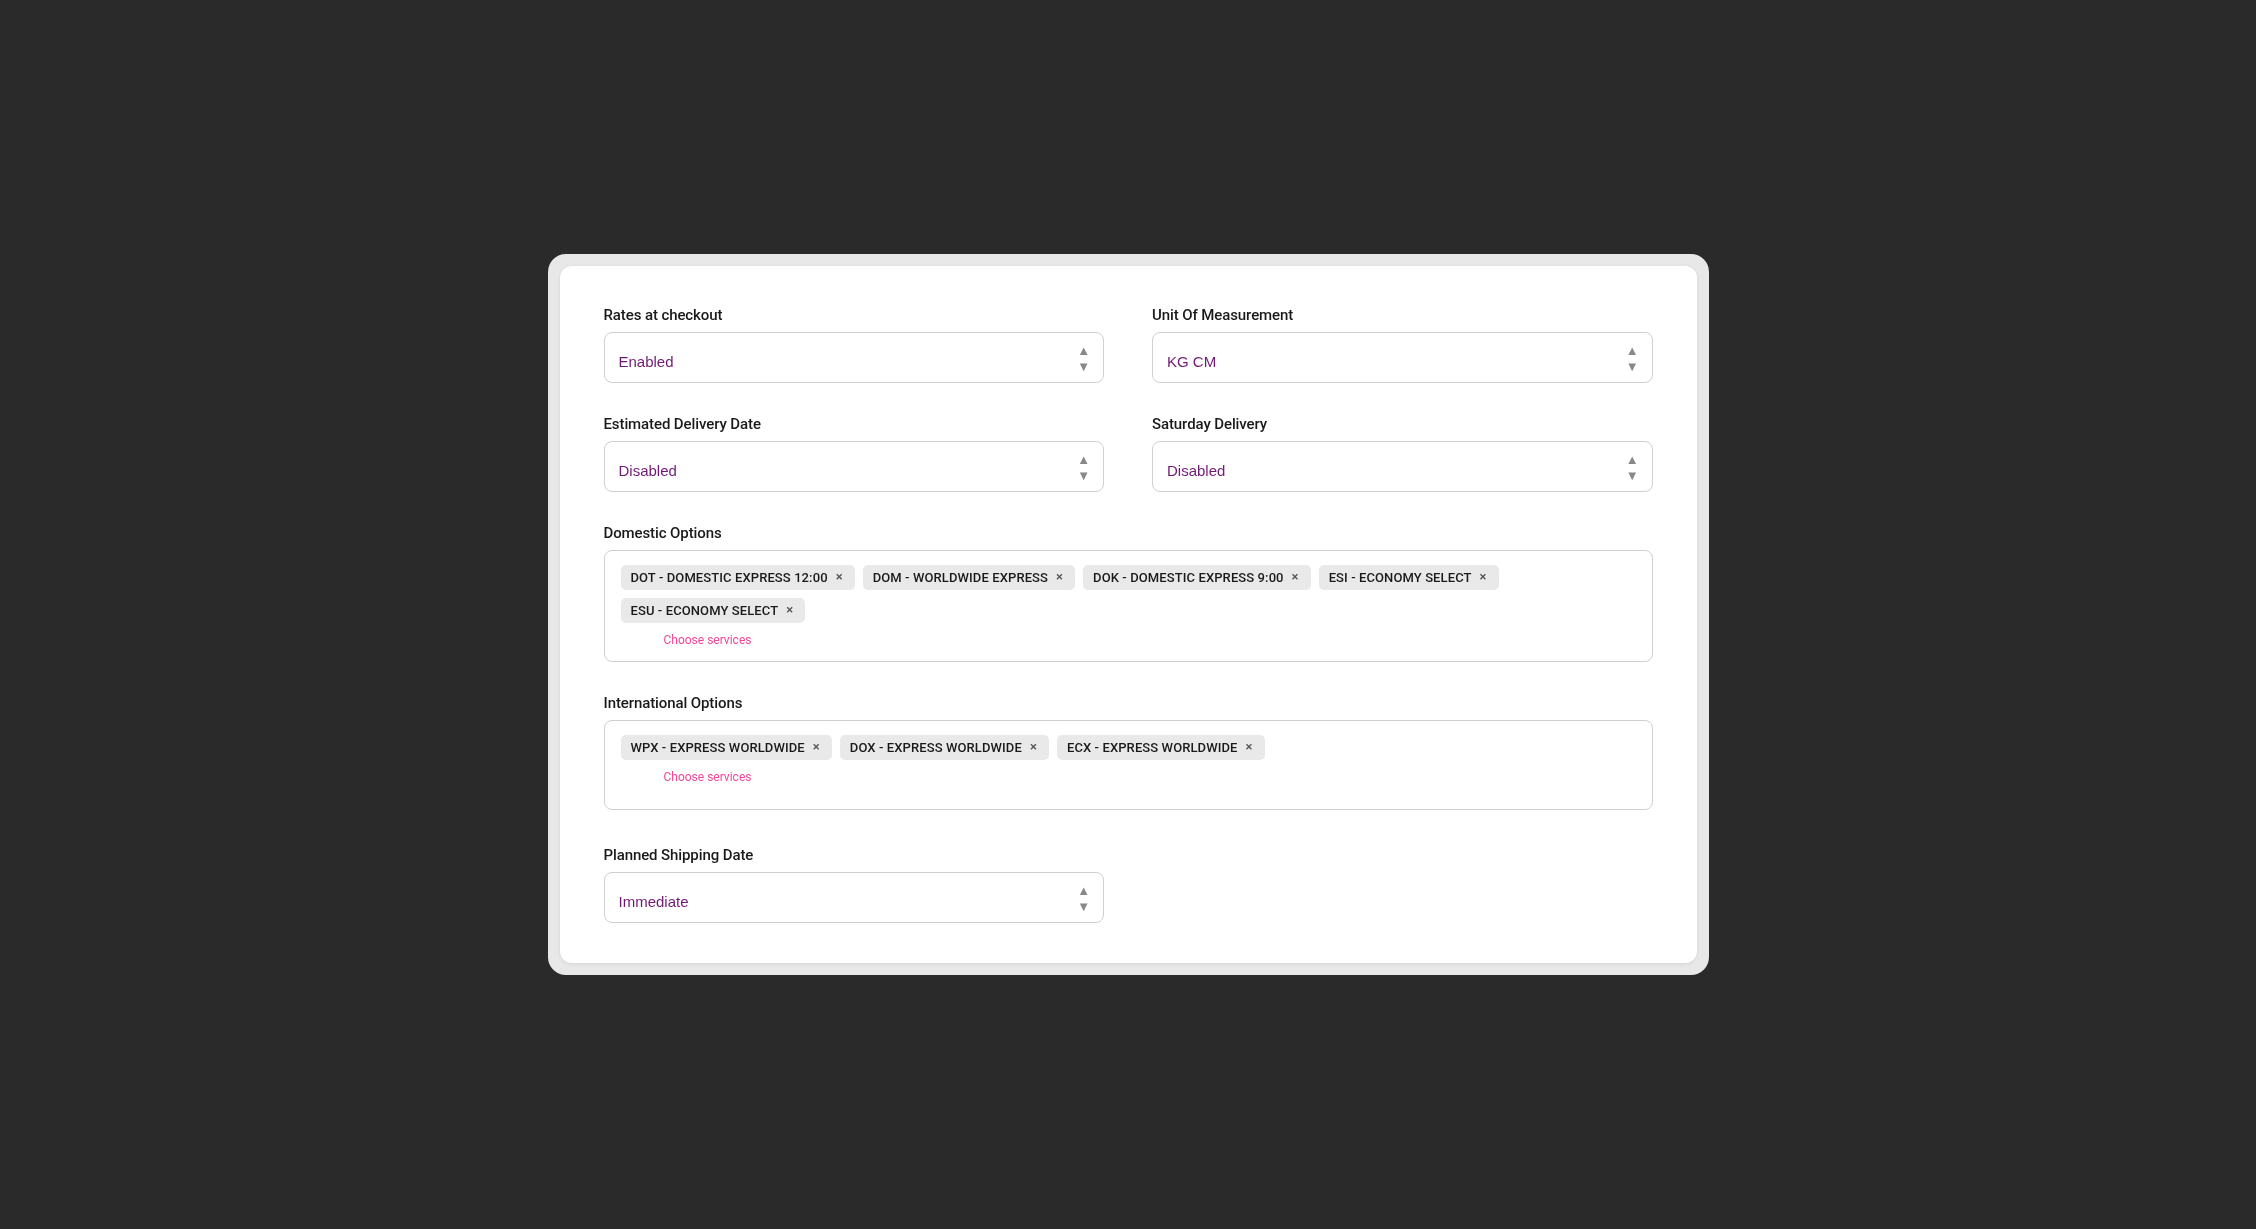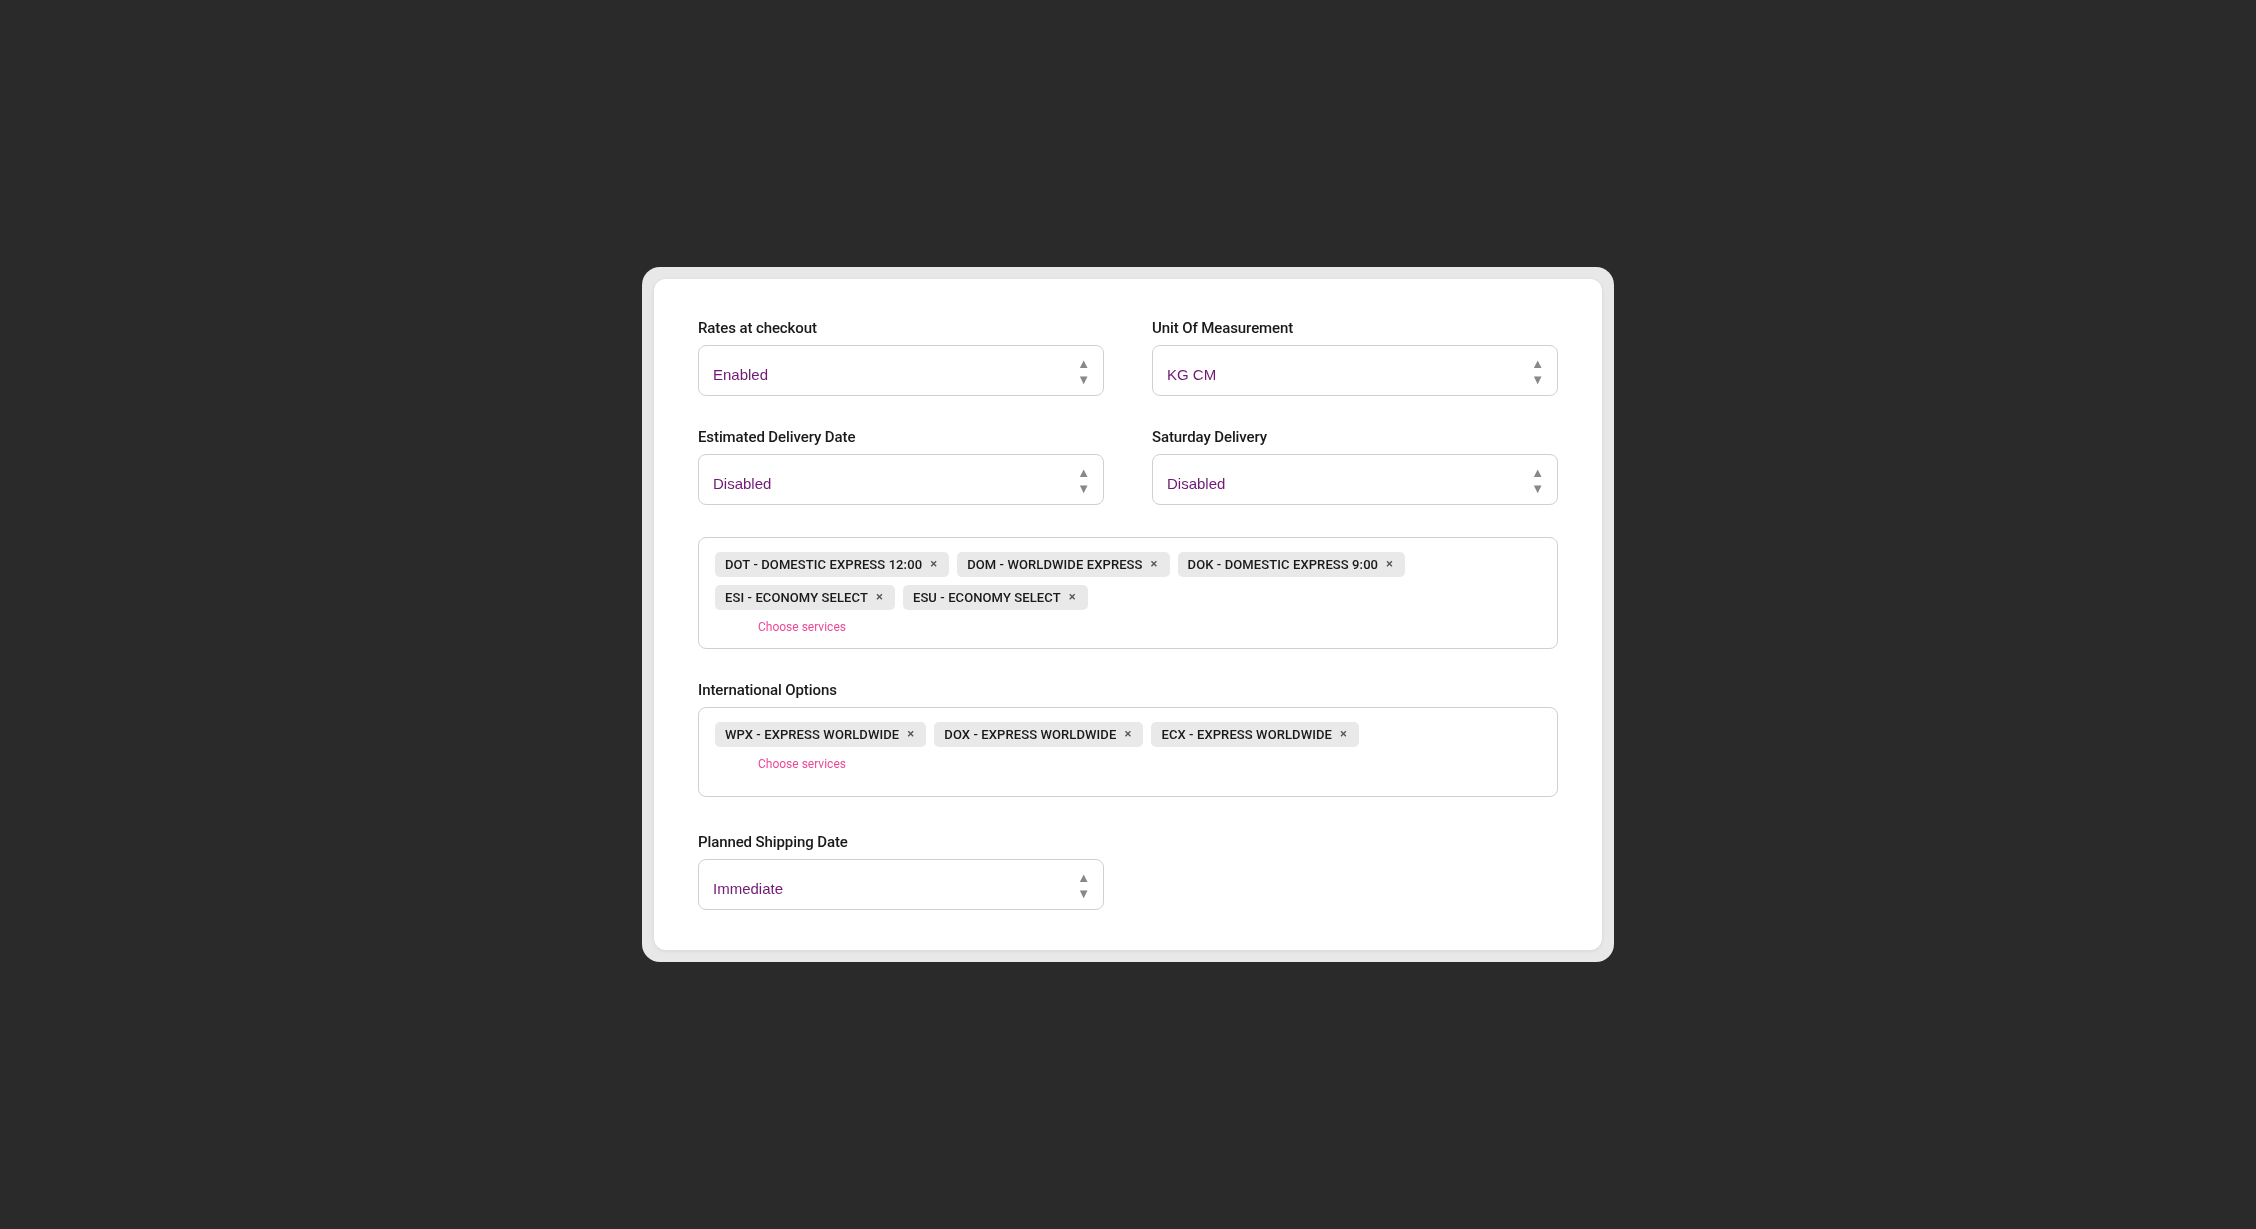--- a/index.html
+++ b/index.html
@@ -14,21 +14,21 @@
       align-items: center;
       justify-content: center;
       min-height: 100vh;
       font-family: -apple-system, BlinkMacSystemFont, 'Segoe UI', Roboto, sans-serif;
     }
 
     .outer-container {
       background-color: #e8e8e8;
       border-radius: 18px;
       padding: 12px;
-      width: 972px;
+      width: 1161px;
     }
 
     .card {
       background-color: #ffffff;
       border-radius: 12px;
       padding: 40px 44px 40px 44px;
       box-shadow: 0 1px 4px rgba(0,0,0,0.08);
     }
 
     .form-grid {
@@ -189,20 +189,21 @@
             <option selected="">Disabled</option>
           </select>
           <div class="select-icon">
             <span>▲</span>
             <span>▼</span>
           </div>
         </div>
       </div>
 
       <div class="form-group full-width">
+        <label class="form-label">Domestic Options</label>
         <div class="multi-select-box">
           <div class="tags-row">
             <span class="tag">
               <span>DOT - DOMESTIC EXPRESS 12:00</span>
               <span class="tag-remove">×</span>
             </span>
             <span class="tag">
               <span>DOM - WORLDWIDE EXPRESS</span>
               <span class="tag-remove">×</span>
             </span>

